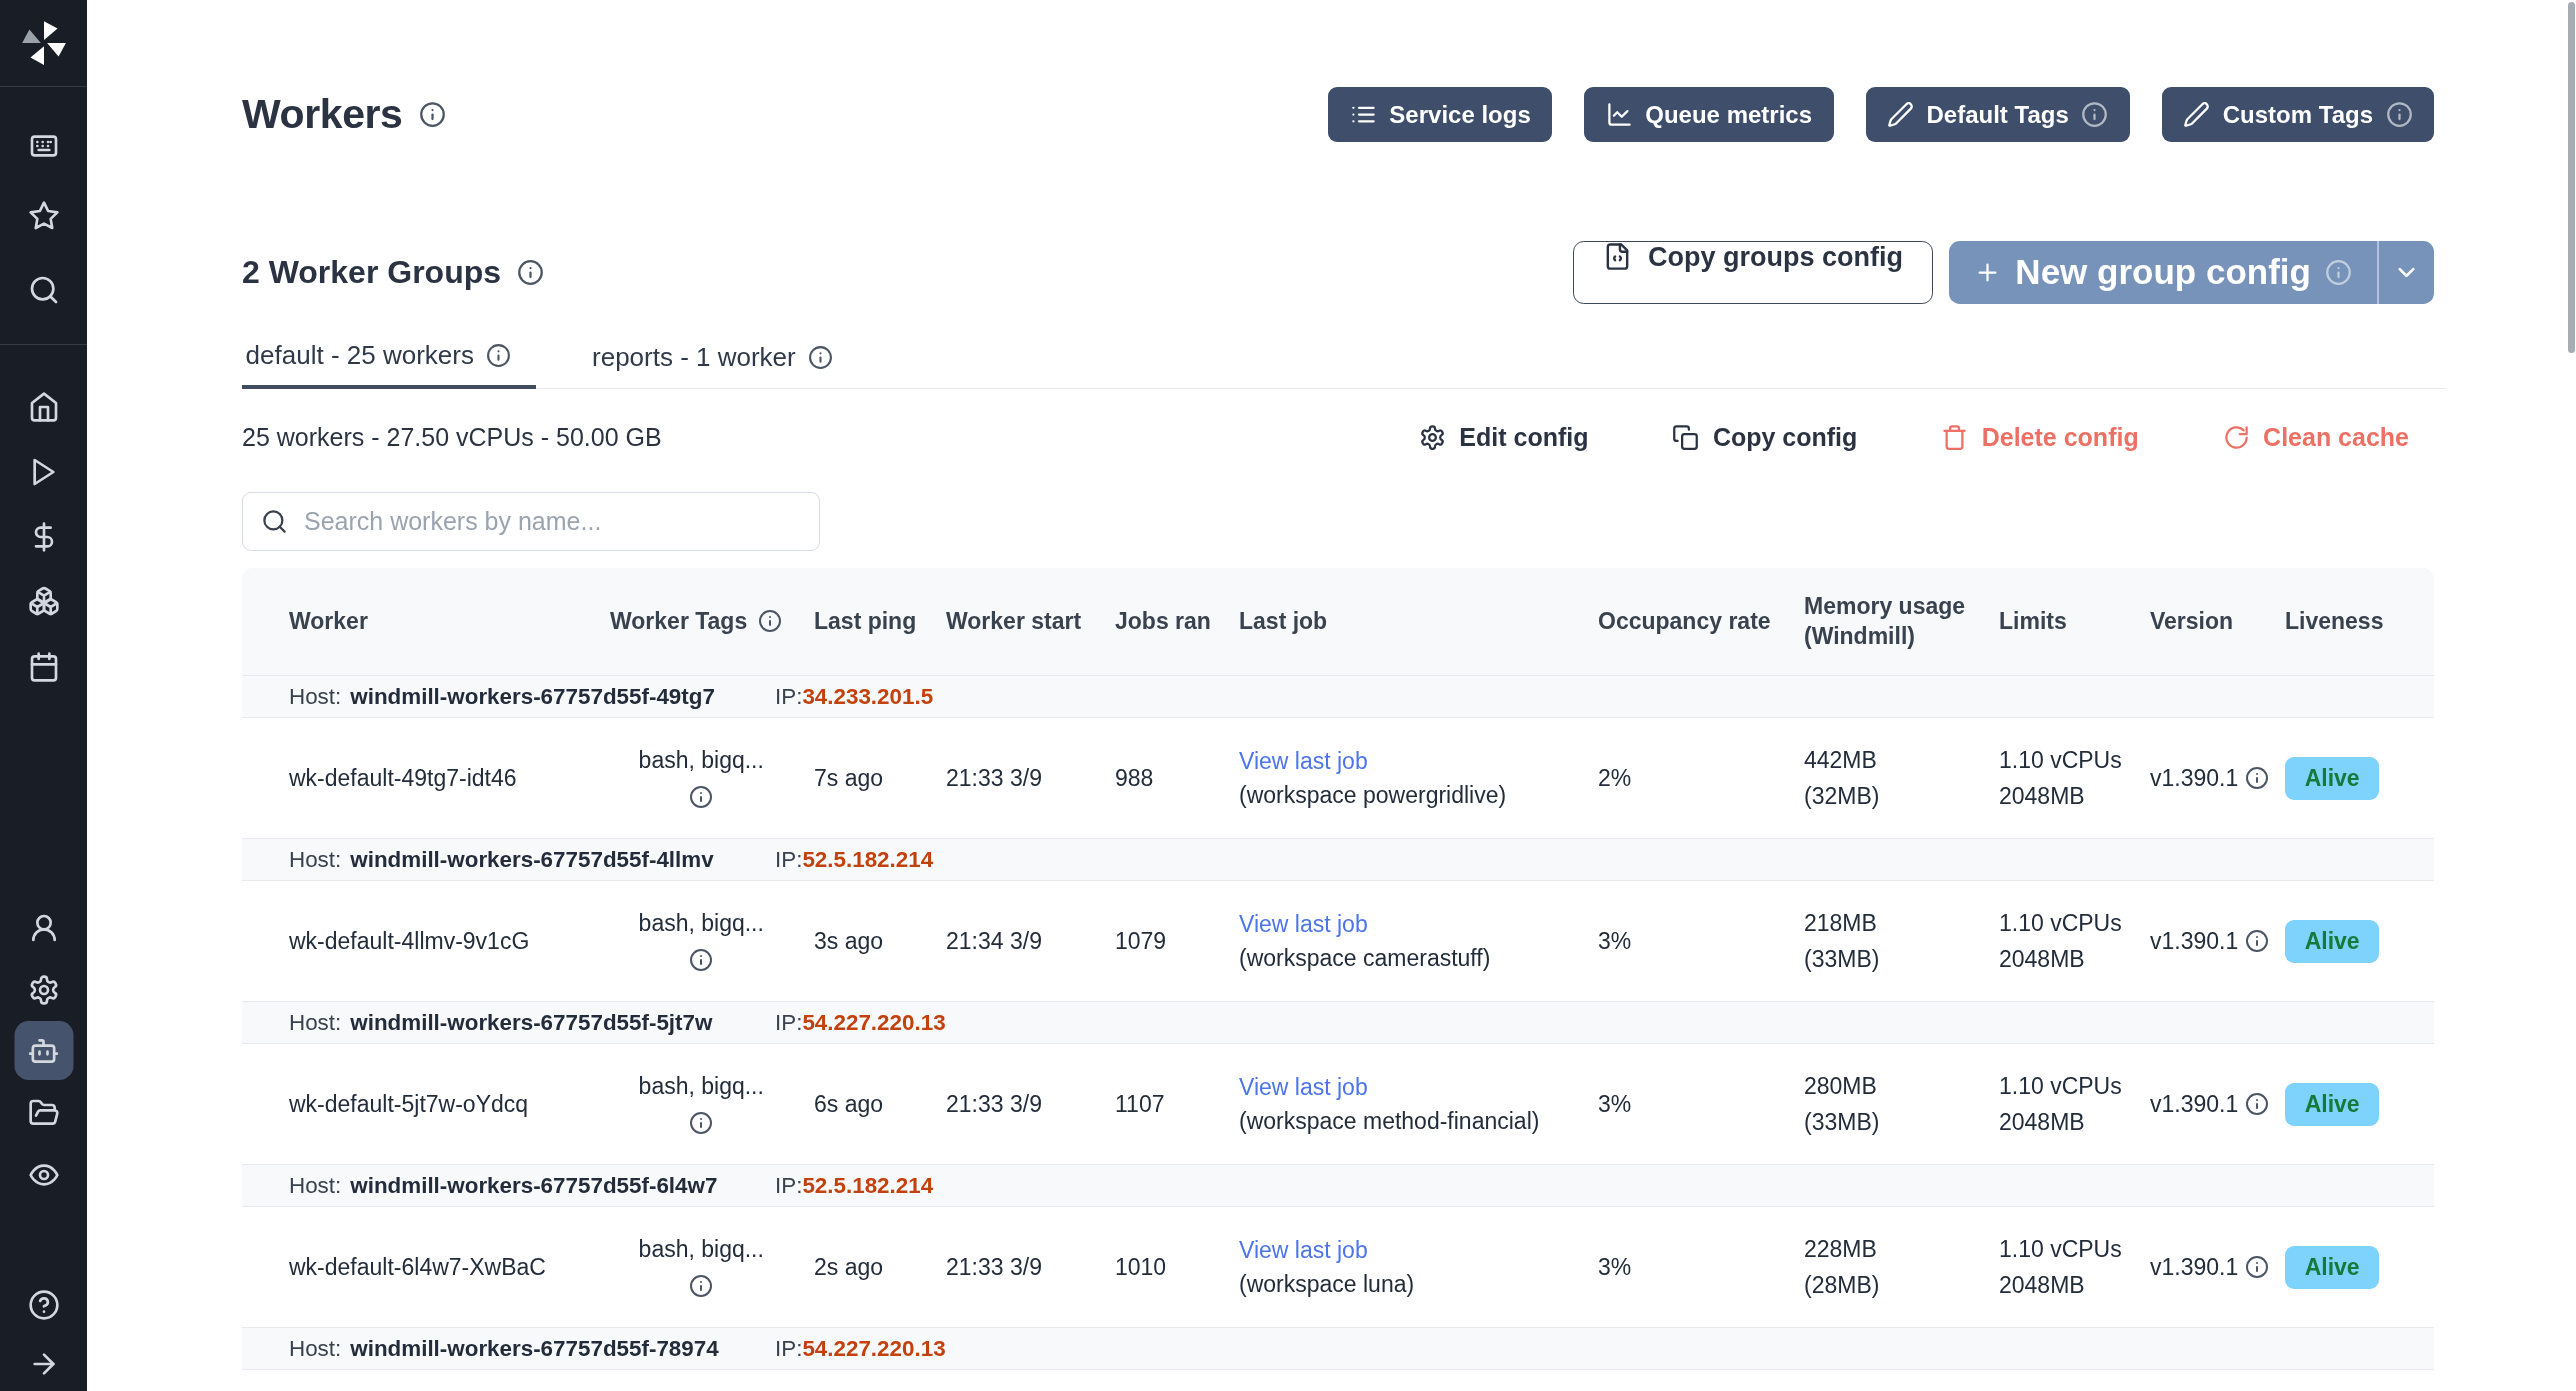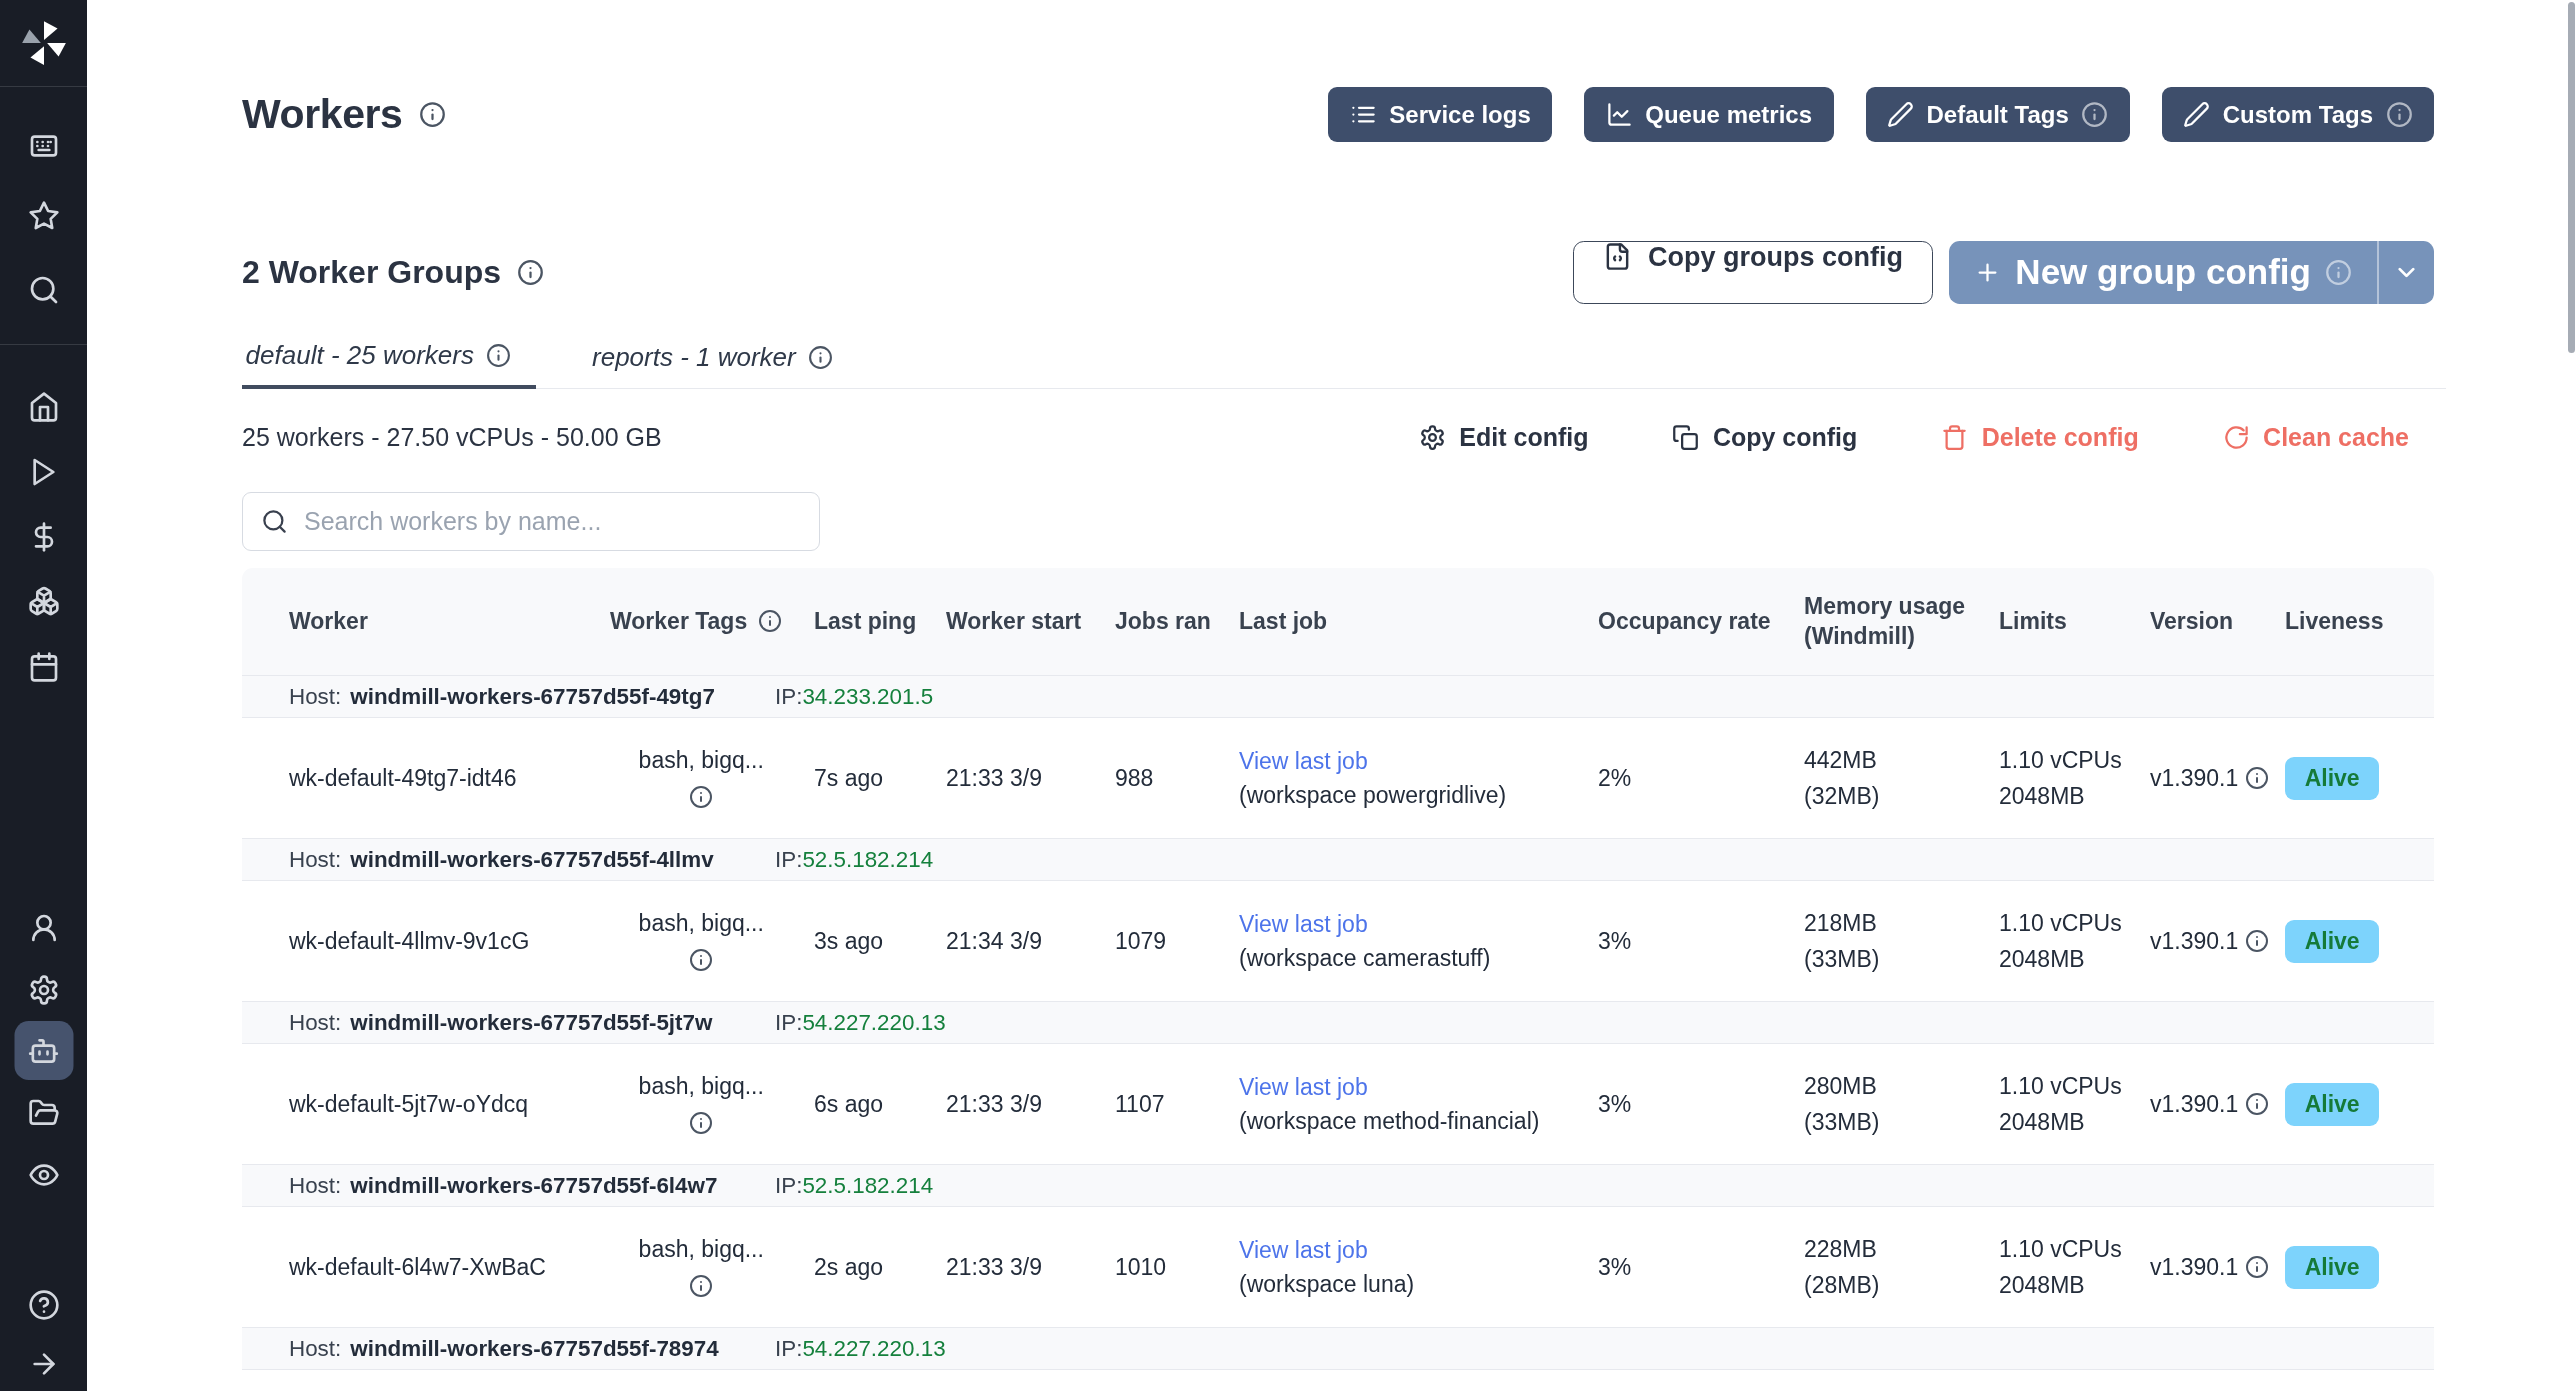--- a/index.html
+++ b/index.html
@@ -46,21 +46,21 @@
   .btn-outline svg { width:29px; height:29px; }
   .btn-primary { height:63px; background:#7793ba; color:#fff; border-radius:10.7px; border:none;
     display:inline-flex; align-items:stretch; font-size:35px; font-weight:700; cursor:pointer; font-family:inherit; }
   .btn-primary .main-part { display:inline-flex; align-items:center; gap:14.3px; padding:0 25px; }
   .btn-primary svg { width:27px; height:27px; }
   .btn-primary .info-ic { color:rgba(255,255,255,.55); }
   .btn-primary .split { width:1.8px; background:rgba(255,255,255,.45); margin:0; }
   .btn-primary .chev-part { width:55px; display:inline-flex; align-items:center; justify-content:center; }
 
   
-  .tabs-row { position:absolute; left:242px; right:130px; top:333px; border-bottom:1.8px solid #e7e9ee; display:flex;font-style:italic; }
+  .tabs-row { position:absolute; left:242px; right:130px; top:333px; border-bottom:1.8px solid #e7e9ee; display:flex; }
   .tab { display:inline-flex; align-items:center; gap:12.5px; font-size:26px; color:#2f3949;
     padding:7.2px 25px 14.3px 3.6px; margin-bottom:-1.8px; cursor:pointer; }
   .tab .info-ic svg { width:25px; height:25px; }
   .tab.active { border-bottom:4.5px solid #414c5f; }
   .tab + .tab { margin-left:52px; }
 
   
   .summary-row { position:absolute; left:242px; right:167px; top:419px; height:36px;
     display:flex; justify-content:space-between; align-items:center; }
   .summary-text { font-size:25px; color:#2b3342; font-weight:500; }
@@ -83,21 +83,21 @@
     font-weight:700; font-size:23px; color:#39424f; line-height:1.3; }
   .c { padding-right:21.5px; }
   .c1 { padding-left:47px; }
   .th-inline { display:flex; align-items:center; gap:10.7px; }
   .th-inline svg, .cell-inline svg { width:24px; height:24px; }
 
   .host-row { position:relative; height:43px; background:#f8f9fb; border-top:0.9px solid #e7e9ee; border-bottom:0.9px solid #e7e9ee;
     display:flex; align-items:center; font-size:22.4px; color:#39424f; padding-left:47px; }
   .host-name { font-weight:700; color:#232c3a; margin-left:9px; }
   .ip-group { position:absolute; left:533px; }
-  .ip-value { font-weight:400; color:#15803d;margin-top:24px; }
+  .ip-value { font-weight:700; color:#c2410c;margin-top:24px; }
 
   .worker-row { height:120px; align-items:center; font-size:23px; color:#232c3a; background:#fff; }
   .cell-inline { display:flex; align-items:center; gap:10.7px;flex-direction:column; }
   .two-line { line-height:36px; }
   .lastjob .link { color:#4d74ea; cursor:pointer; }
   .lastjob { line-height:34px; }
   .version-cell { display:flex; align-items:center; gap:7.2px; }
   .badge-alive { display:inline-block; background:#7dd3fc; color:#157a39; font-weight:700; font-size:23px;
     padding:8px 19.7px; border-radius:9px; }
 

